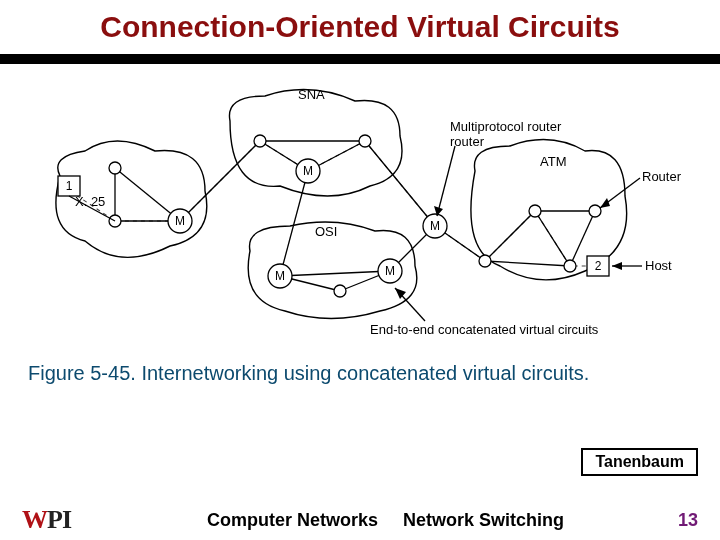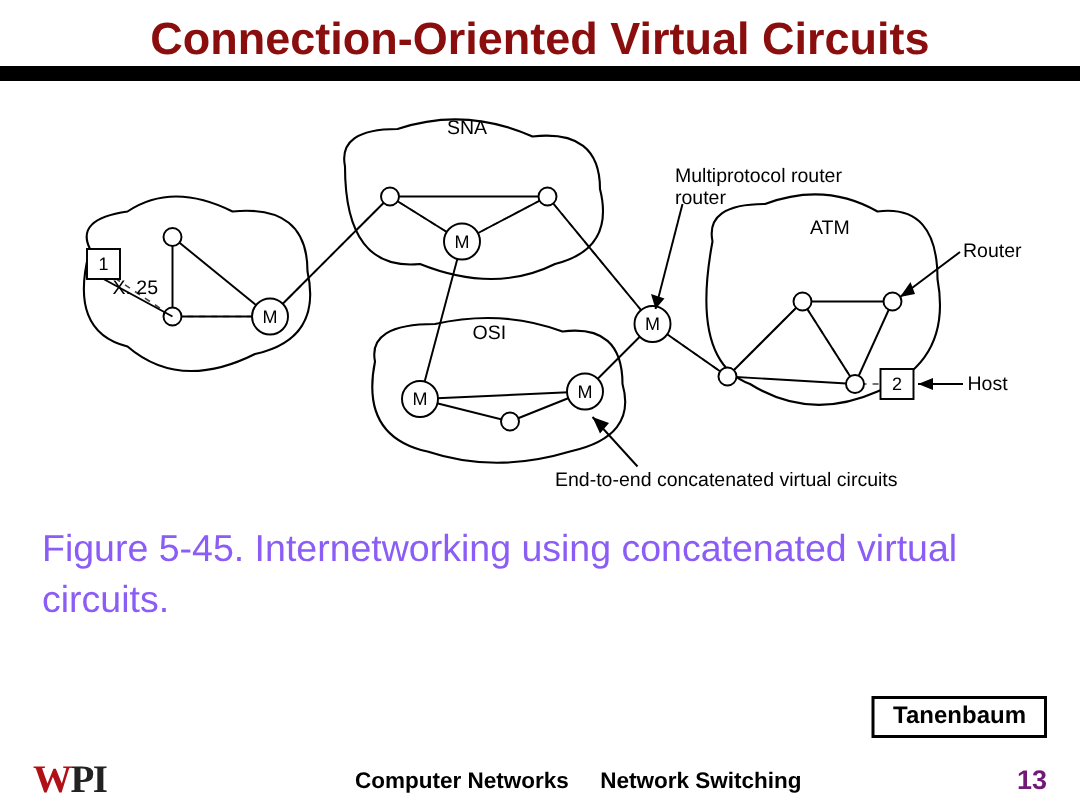--- a/index.html
+++ b/index.html
@@ -6,47 +6,47 @@
   body {
     margin: 0;
     width: 720px;
     height: 540px;
     background: #fff;
     font-family: "Comic Sans MS", "Comic Sans", cursive, sans-serif;
     position: relative;
     overflow: hidden;
   }
   .title {
-    padding: 10px 20px 0 20px;
+    padding: 10px 20px 10px 20px;
     font-size: 30px;
     font-weight: bold;
     color: #8a0e0e;
     text-align: center;
   }
   .title-underline {
     height: 10px;
     background: #000;
     width: 100%;
   }
   .diagram-area {
     margin: 12px 30px 0 30px;
     position: relative;
     height: 280px;
   }
   .diagram-area svg { width: 100%; height: 100%; }
   .caption {
     margin: 4px 28px 0 28px;
-    font-size: 25px;
-    color: #8b5cf6;
+    font-size: 20px;
+    color: #0c4a6e;
     line-height: 1.35;
   }
   .source-box {
     position: absolute;
     right: 22px;
-    bottom: 48px;
+    bottom: 64px;
     border: 2px solid #000;
     padding: 3px 12px;
     font-size: 16px;
     font-weight: bold;
   }
   .footer {
     position: absolute;
     bottom: 0;
     left: 0;
     right: 0;
@@ -61,21 +61,21 @@
     font-family: Georgia, "Times New Roman", serif;
     font-weight: bold;
     letter-spacing: -1px;
   }
   .logo .w { color: #b01116; font-size: 26px; }
   .logo .p { color: #222; font-size: 26px; }
   .logo .i { color: #222; font-size: 26px; }
   .footer-mid {
     flex: 1;
     text-align: center;
-    font-size: 15px;
+    font-size: 18px;
     font-weight: bold;
     margin-left: 32px;
   }
   .page-num {
     color: #701a75;
     font-size: 18px;
     font-weight: bold;
     min-width: 30px;
     text-align: right;
   }

